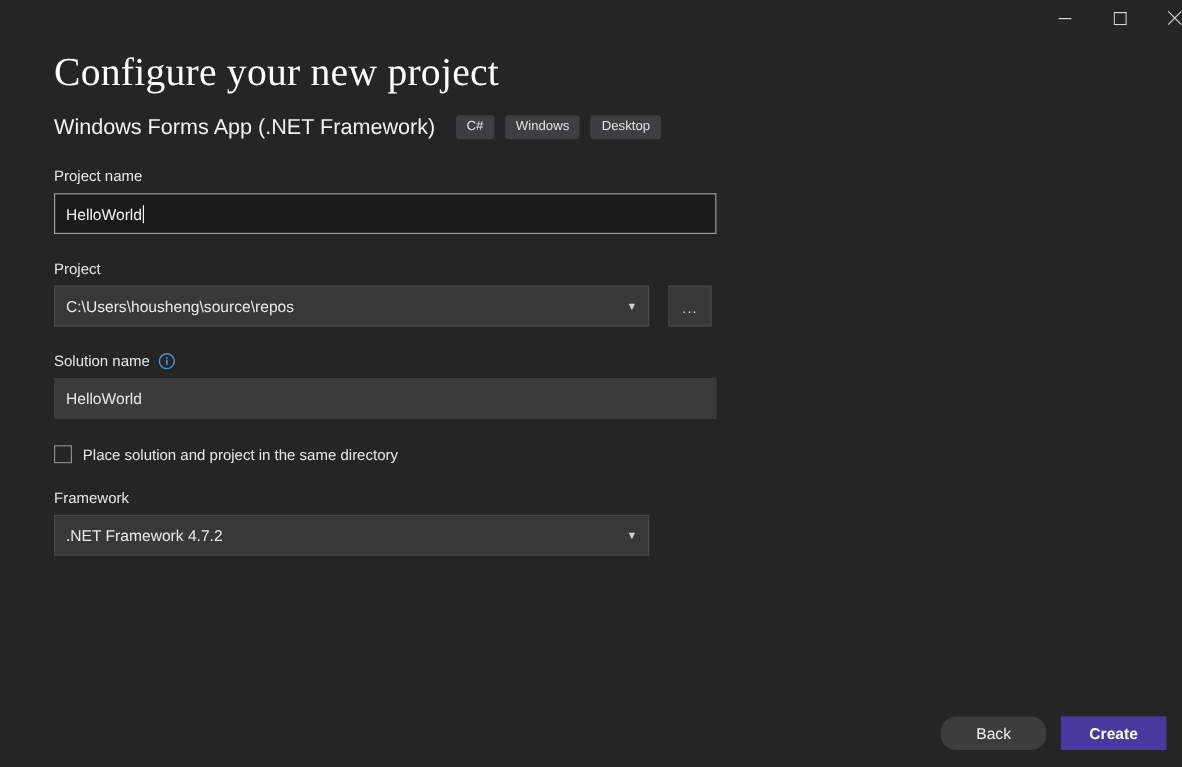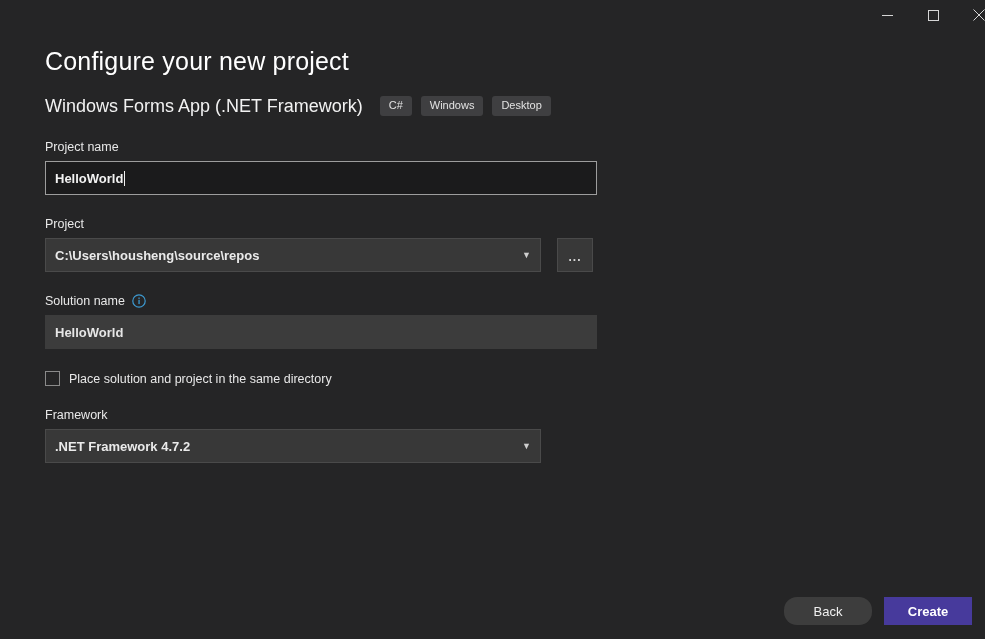--- a/index.html
+++ b/index.html
@@ -40,27 +40,28 @@
 
   
   .content {
     position: absolute;
     left: 45px;
     top: 30px;
     right: 0;
     bottom: 0;
   }
   .page-title {
-    font-size: 25px;
+    font-size: 33px;
     font-weight: normal;
     letter-spacing: .2px;
     color: #ffffff;
     margin: 0;
     padding-top: 9px;
     line-height: 44px;
+    font-family: Liberation Serif, serif;
   }
 
   .subtitle-row {
     display: flex;
     align-items: center;
     margin-top: 11px;
     height: 24px;
   }
   .subtitle {
     font-size: 18px;
@@ -90,21 +91,21 @@
     display: flex;
     align-items: center;
     margin-bottom: 7px;
   }
   .info-icon {
     margin-left: 7px;
     display: inline-flex;
     align-items: center;
   }
 
-  .input-row { display: flex; align-items: flex-start; font-weight: bold; }
+  .input-row { display: flex; align-items: flex-start; }
 
   .text-input {
     width: 552px;
     height: 34px;
     box-sizing: border-box;
     background: #1b1b1c;
     border: 1px solid #9d9d9d;
     color: #f2f2f2;
     font-size: 13px;
     font-family: "Liberation Sans", sans-serif;

